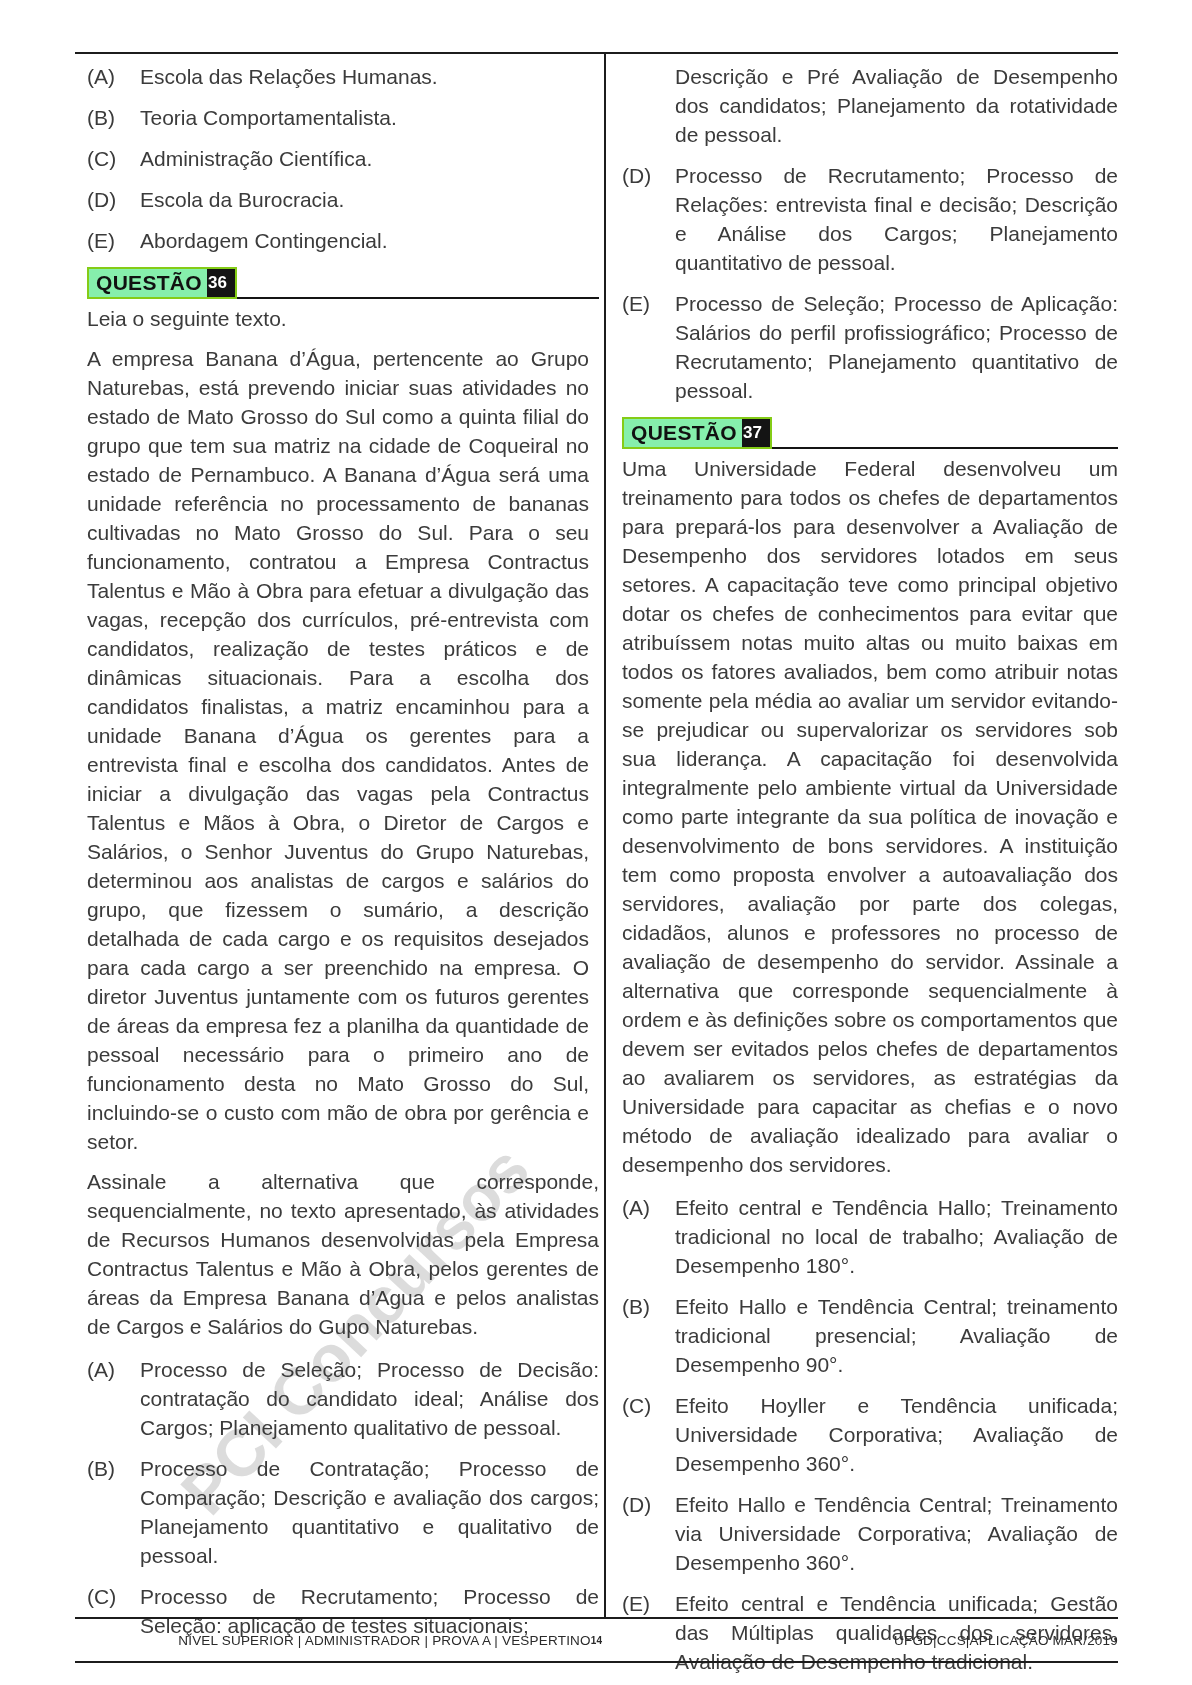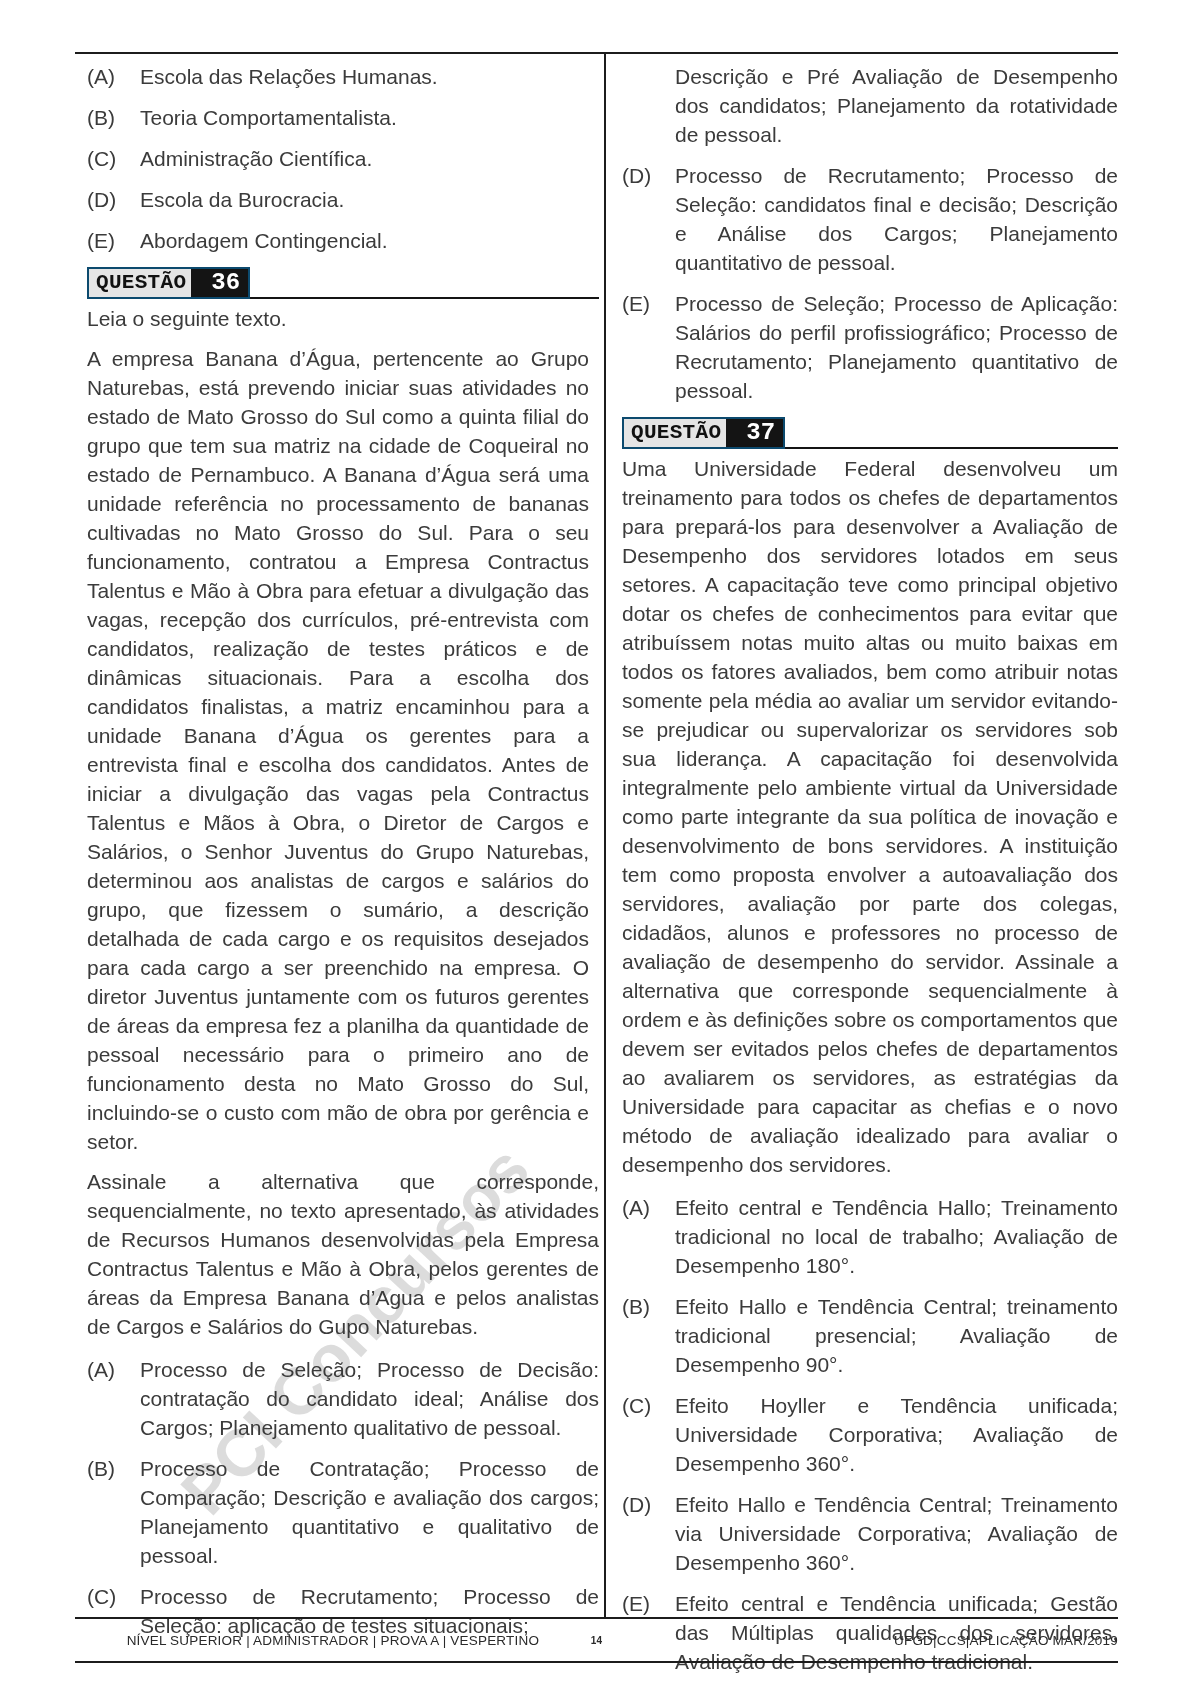--- a/index.html
+++ b/index.html
@@ -20,23 +20,23 @@
   .col{position:absolute;top:62px;z-index:1;font-size:21px;line-height:29px;text-align:justify;}
   .col-left{left:87px;width:512px;}
   .col-right{left:622px;width:496px;}
 
   .opt{display:flex;margin-bottom:12px;}
   .opt-label{flex:0 0 53px;}
   .opt-text{flex:1;text-align:justify;}
   .opt-cont{margin-bottom:12px;padding-left:53px;text-align:justify;}
 
   .qheader{display:flex;align-items:flex-end;margin-top:10px;margin-bottom:5px;}
-  .qbox{display:flex;border:2px solid #0c4a6e;background:#e5e5e5;font-family:Liberation Mono, monospace;}
+  .qbox{display:flex;border:2px solid #84cc16;background:#86efac;}
   .qtitle{font-weight:bold;font-size:21px;line-height:27px;padding:0 5px 1px 7px;color:#111;letter-spacing:0.3px;}
-  .qnum{font-weight:bold;font-size:24px;line-height:27px;background:#141414;color:#ffffff;padding:0 8px 1px 20px;}
+  .qnum{font-weight:bold;font-size:17px;line-height:27px;background:#141414;color:#ffffff;padding:0 8px 1px 1px;}
   .qrule{flex:1;height:2px;background:#141414;}
 
   .lead{margin:4px 0 11px 0;}
   .para{margin:0 10px 11px 0;}
   .para-last{margin:0 0 14px 0;}
 
   .watermark{
     position:absolute;left:95px;top:1295px;width:520px;height:70px;
     z-index:0;
     font-size:66px;font-weight:bold;line-height:70px;text-align:center;
@@ -44,21 +44,21 @@
     transform:rotate(-47deg);
     white-space:nowrap;
     pointer-events:none;
   }
 
   .footer{
     position:absolute;left:75px;top:1619px;width:1043px;height:42px;
     display:flex;align-items:center;z-index:1;
     font-size:13.5px;color:#2a2a2a;letter-spacing:0.2px;
   }
-  .footer-left{flex:1;text-align:center;}
+  .footer-left{flex:1;text-align:right;}
   .footer-page{flex:0 0 auto;font-weight:bold;font-size:10px;}
   .footer-right{flex:1;text-align:right;}
 </style>
 </head>
 <body>
 
 <div class="page">
 
   <div class="watermark">PCI Concursos</div>
 
@@ -113,21 +113,21 @@
       <span class="opt-text">Processo de Recrutamento; Processo de Seleção: aplicação de testes situacionais;</span>
     </div>
   </div>
 
   <div class="col col-right">
 
     <div class="opt-cont">Descrição e Pré Avaliação de Desempenho dos candidatos; Planejamento da rotatividade de pessoal.</div>
 
     <div class="opt">
       <span class="opt-label">(D)</span>
-      <span class="opt-text">Processo de Recrutamento; Processo de Seleção: candidatos final e decisão; Descrição e Análise dos Cargos; Planejamento quantitativo de pessoal.</span>
+      <span class="opt-text">Processo de Recrutamento; Processo de Relações: entrevista final e decisão; Descrição e Análise dos Cargos; Planejamento quantitativo de pessoal.</span>
     </div>
     <div class="opt">
       <span class="opt-label">(E)</span>
       <span class="opt-text">Processo de Seleção; Processo de Aplicação: Salários do perfil profissiográfico; Processo de Recrutamento; Planejamento quantitativo de pessoal.</span>
     </div>
 
     <div class="qheader">
       <div class="qbox">
         <span class="qtitle">QUESTÃO</span>
         <span class="qnum">37</span>

